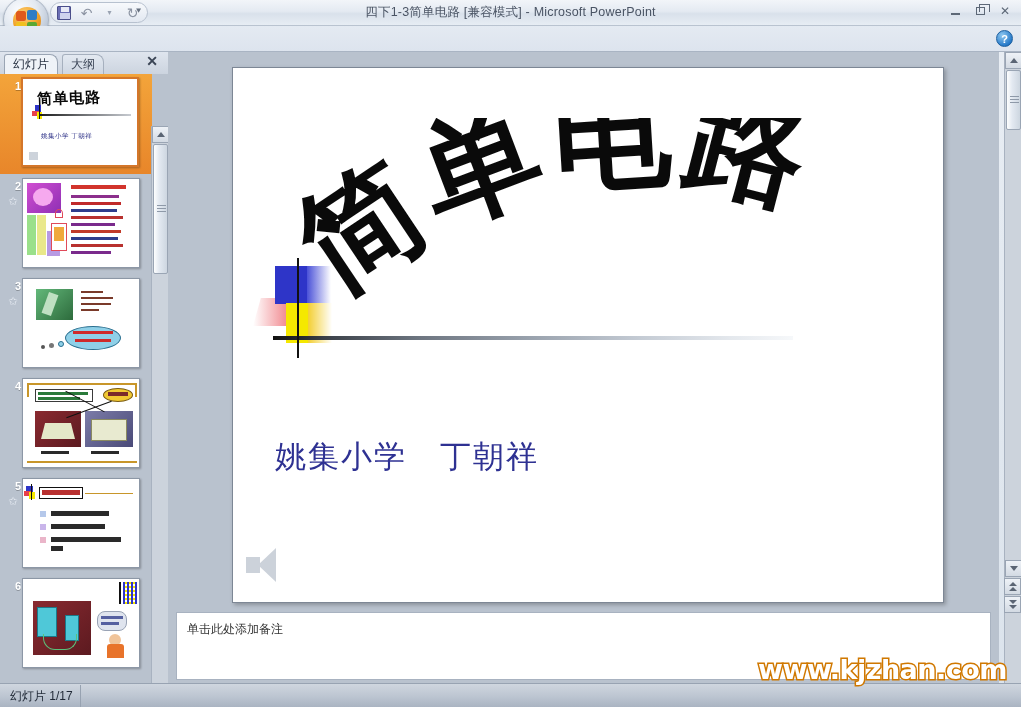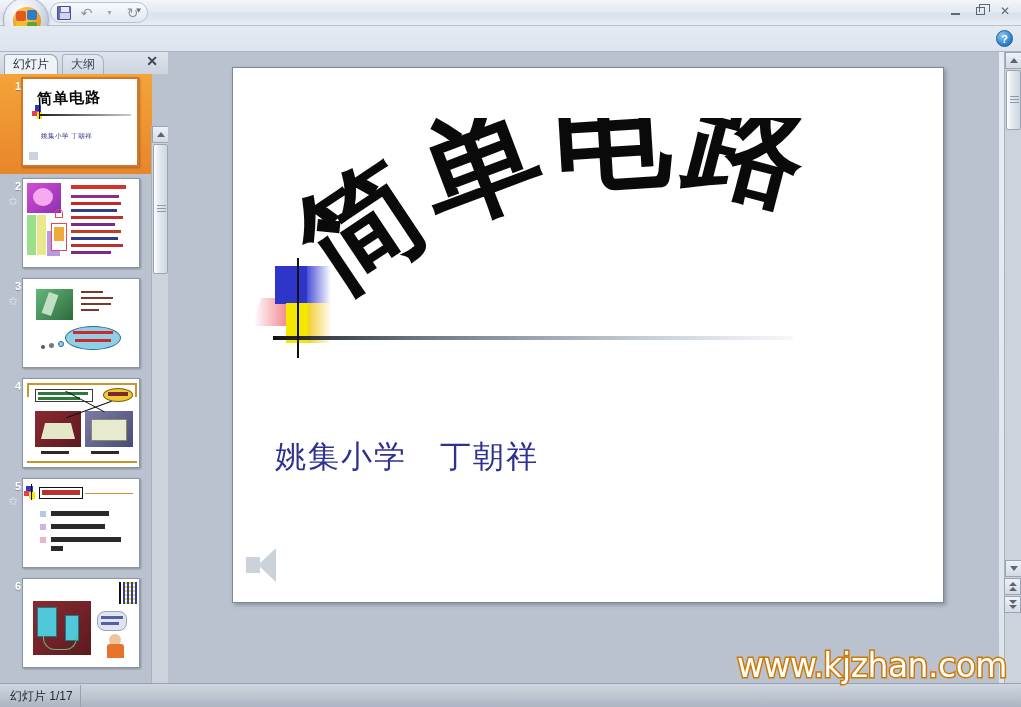--- a/index.html
+++ b/index.html
@@ -276,31 +276,32 @@
   .watermark {
     position: absolute; right: 14px; bottom: 22px; text-align: center;
     pointer-events: none;
   }
   .wm1 {
     font-size: 25px; font-weight: bold; color: #f0a000;
     -webkit-text-stroke: 3px #f5f000; paint-order: stroke fill;
     font-family: "DejaVu Sans", sans-serif; letter-spacing: 0px;
   }
   .wm2 {
-    font-size: 33px; font-weight: normal; color: #ffffff;
+    font-size: 27px; font-weight: bold; color: #ffffff;
     -webkit-text-stroke: 3px #d07800; paint-order: stroke fill;
     font-family: "DejaVu Sans", sans-serif; margin-top: -4px; letter-spacing: -.5px;
   }
 </style>
 </head>
 <body>
 
 <div class="app">
 
   <div class="titlebar">
+    <div class="title-text">四下1-3简单电路 [兼容模式] - Microsoft PowerPoint</div>
 
     <div class="office-orb">
       <div class="orb-inner">
         <span class="orb-q a"></span>
           <span class="orb-q b"></span>
         <span class="orb-q c"></span>
           <span class="orb-q d"></span>
       </div>
     </div>
 
@@ -526,20 +527,23 @@
   </div>
   <div class="nav-dbl" style="top:578px">
     <span class="dbl-tri" style="border-bottom:4px solid #5b6574;margin-bottom:1px"></span>
     <span class="dbl-tri" style="border-bottom:4px solid #5b6574"></span>
   </div>
   <div class="nav-dbl" style="top:596px">
     <span class="dbl-tri" style="border-top:4px solid #5b6574;margin-bottom:1px"></span>
     <span class="dbl-tri" style="border-top:4px solid #5b6574"></span>
   </div>
 
+  <div class="notes">
+    <div class="notes-placeholder">单击此处添加备注</div>
+  </div>
 
 
   <div class="statusbar">
     <div class="status-text">幻灯片 1/17</div>
     <div class="status-div"></div>
   </div>
 
   <div class="watermark">
     <div class="wm2">www.kjzhan.com</div>
   </div>

